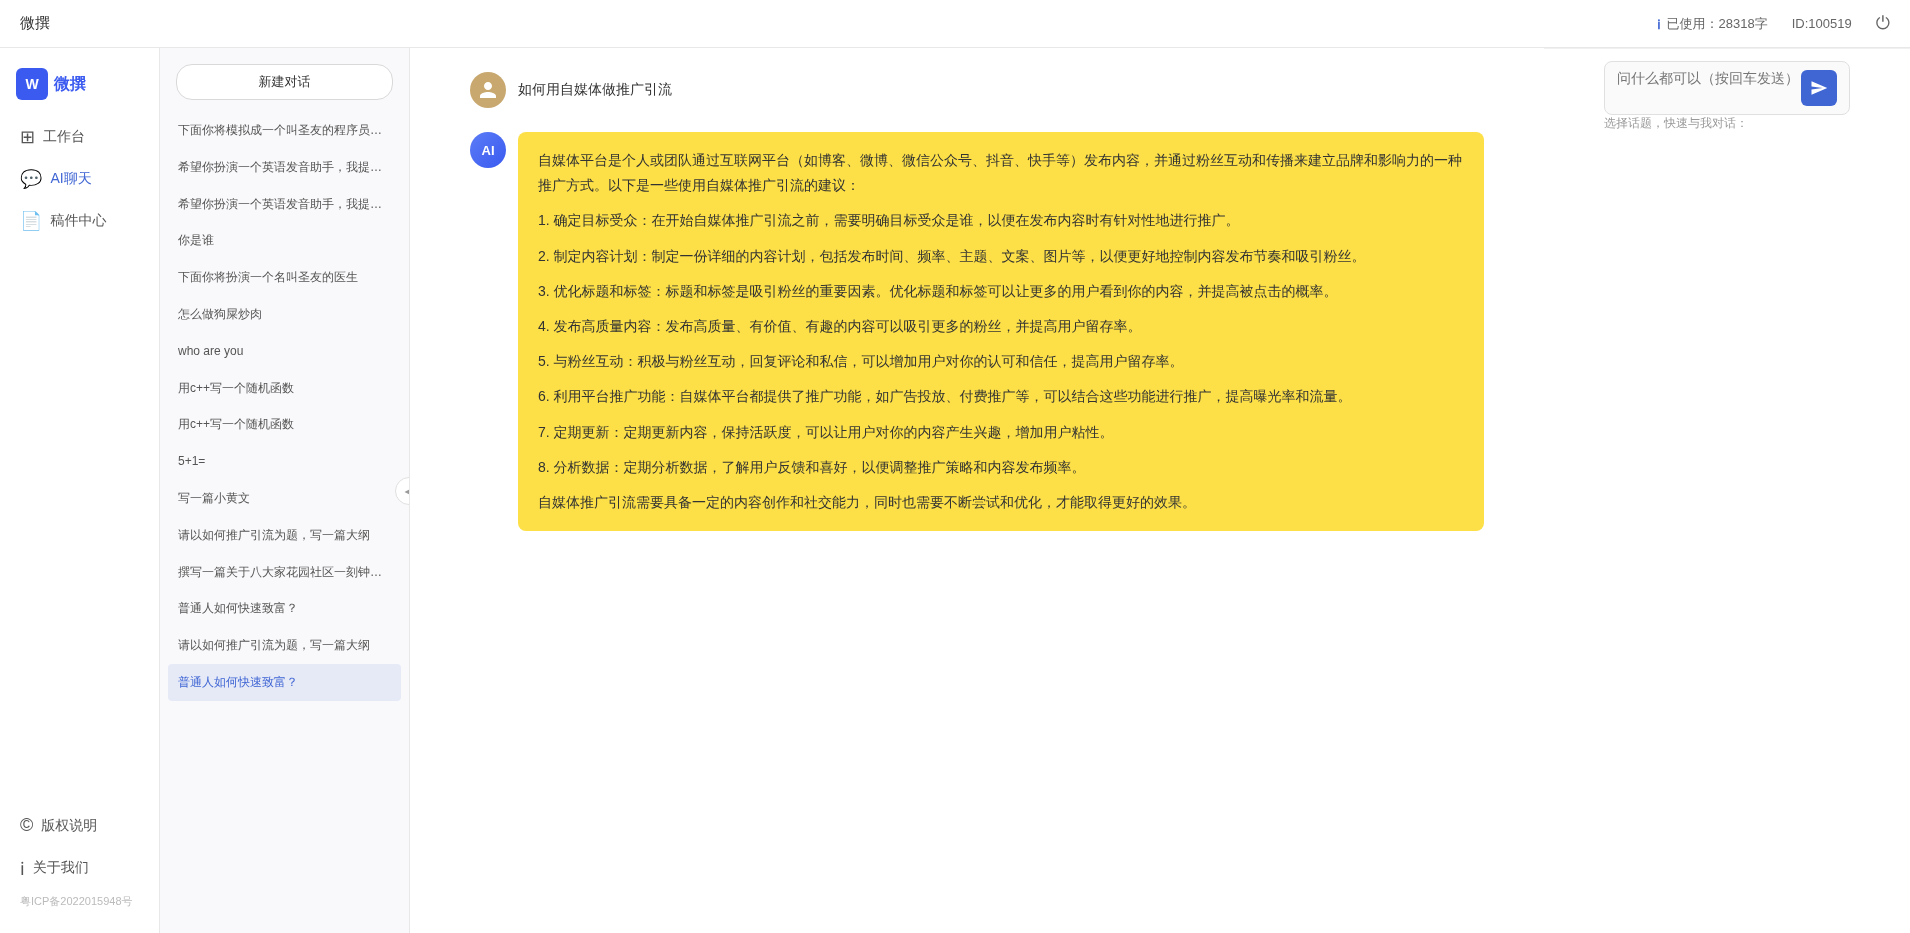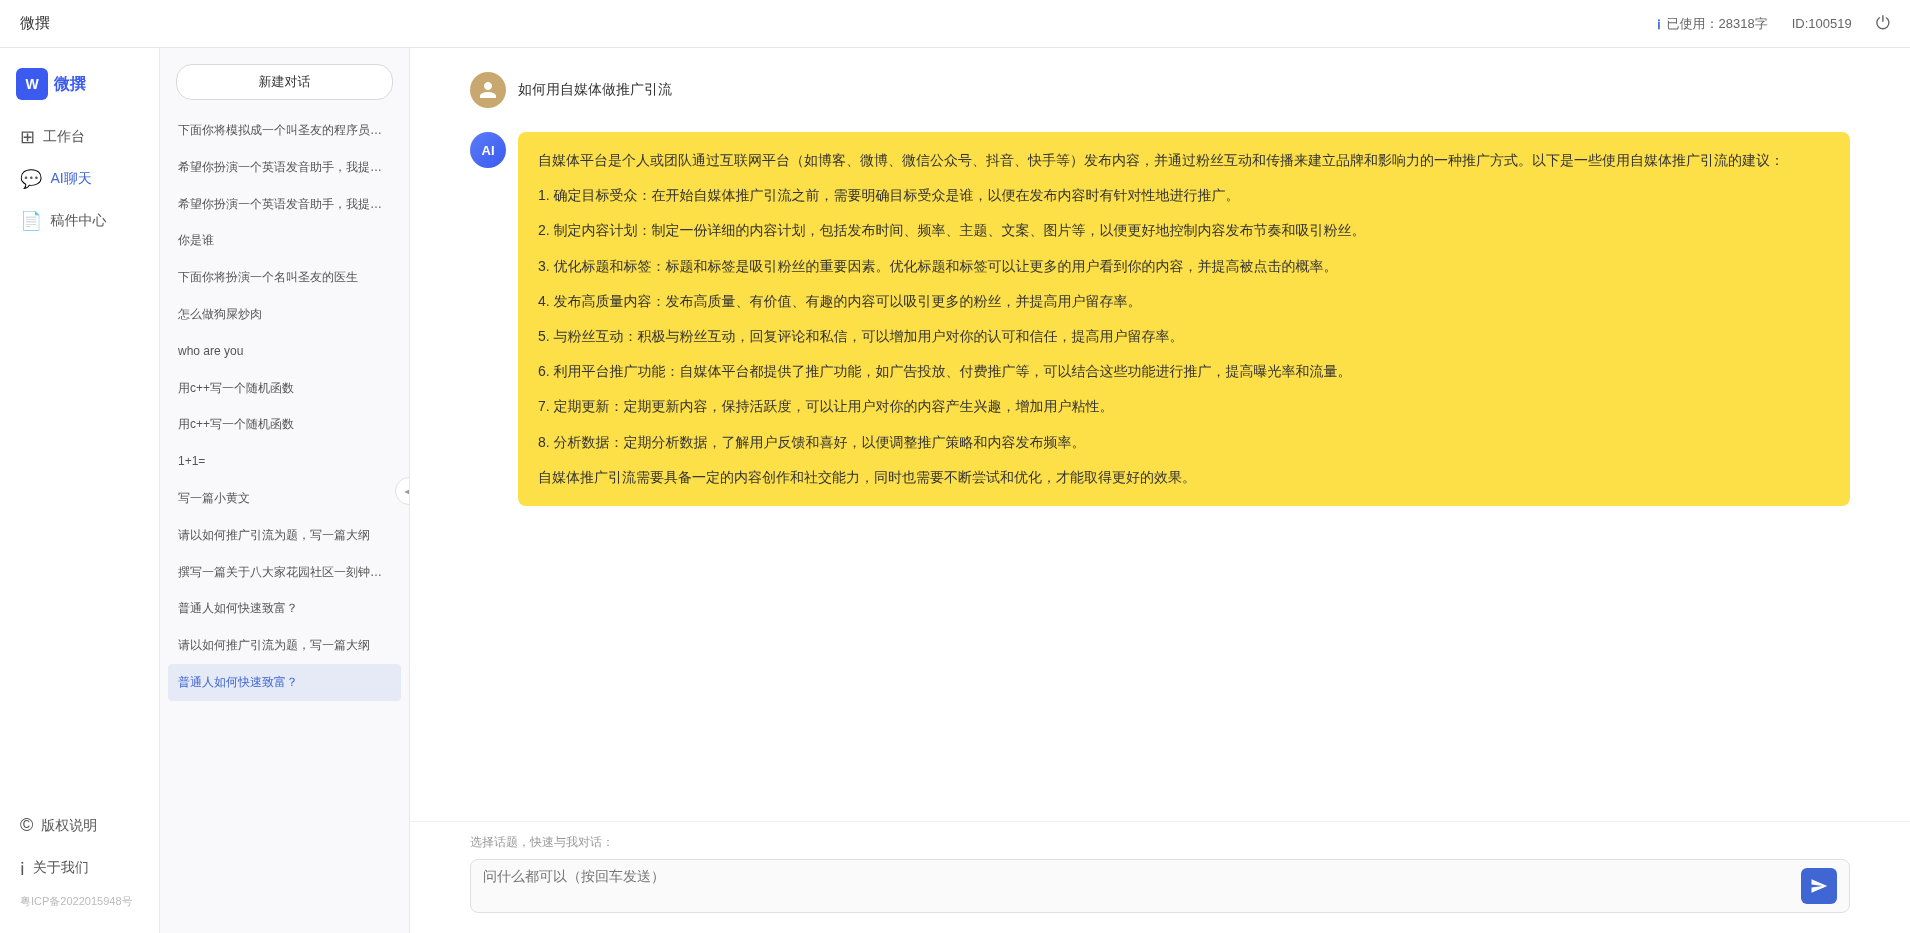--- a/index.html
+++ b/index.html
@@ -120,21 +120,21 @@
       cursor: pointer;
       z-index: 10;
       font-size: 12px;
       color: #999;
     }
 
     
     #chat-area {
       flex: 1;
       display: flex;
-      flex-direction: column;
+      flex-direction: row;
       overflow: hidden;
       background: #fff;
     }
 
     #messages {
       flex: 1;
       overflow-y: auto;
       padding: 24px 60px;
     }
 
@@ -302,21 +302,21 @@
     <div id="history-list">
     <div class="history-item">下面你将模拟成一个叫圣友的程序员，我说...</div>
         <div class="history-item">希望你扮演一个英语发音助手，我提供给你...</div>
         <div class="history-item">希望你扮演一个英语发音助手，我提供给你...</div>
         <div class="history-item">你是谁</div>
         <div class="history-item">下面你将扮演一个名叫圣友的医生</div>
         <div class="history-item">怎么做狗屎炒肉</div>
         <div class="history-item">who are you</div>
         <div class="history-item">用c++写一个随机函数</div>
         <div class="history-item">用c++写一个随机函数</div>
-        <div class="history-item">1+1=</div>
+        <div class="history-item">5+1=</div>
         <div class="history-item">写一篇小黄文</div>
         <div class="history-item">请以如何推广引流为题，写一篇大纲</div>
         <div class="history-item">撰写一篇关于八大家花园社区一刻钟便民生...</div>
         <div class="history-item">普通人如何快速致富？</div>
         <div class="history-item">请以如何推广引流为题，写一篇大纲</div>
         <div class="history-item selected">普通人如何快速致富？</div>
       </div>
     <div id="collapse-btn">◀</div>
   </div>
 
@@ -345,25 +345,25 @@
           <p>5. 与粉丝互动：积极与粉丝互动，回复评论和私信，可以增加用户对你的认可和信任，提高用户留存率。</p>
           <p>6. 利用平台推广功能：自媒体平台都提供了推广功能，如广告投放、付费推广等，可以结合这些功能进行推广，提高曝光率和流量。</p>
           <p>7. 定期更新：定期更新内容，保持活跃度，可以让用户对你的内容产生兴趣，增加用户粘性。</p>
           <p>8. 分析数据：定期分析数据，了解用户反馈和喜好，以便调整推广策略和内容发布频率。</p>
           <p>自媒体推广引流需要具备一定的内容创作和社交能力，同时也需要不断尝试和优化，才能取得更好的效果。</p>
         </div>
       </div>
     </div>
 
     <div id="input-area">
-      <div id="quick-topics">选择话题，快速与我对话：</div>
       <div id="input-box-wrap">
         <textarea id="input-box" rows="1" placeholder="问什么都可以（按回车发送）" style=""></textarea>
         <div id="send-btn">
           <svg width="18" height="18" viewBox="0 0 24 24">
               <path d="M2 21l21-9L2 3v7l15 2-15 2z"></path>
             </svg>
         </div>
       </div>
+      <div id="quick-topics">选择话题，快速与我对话：</div>
     </div>
   </div>
 
 </div>
 
 </body></html>

